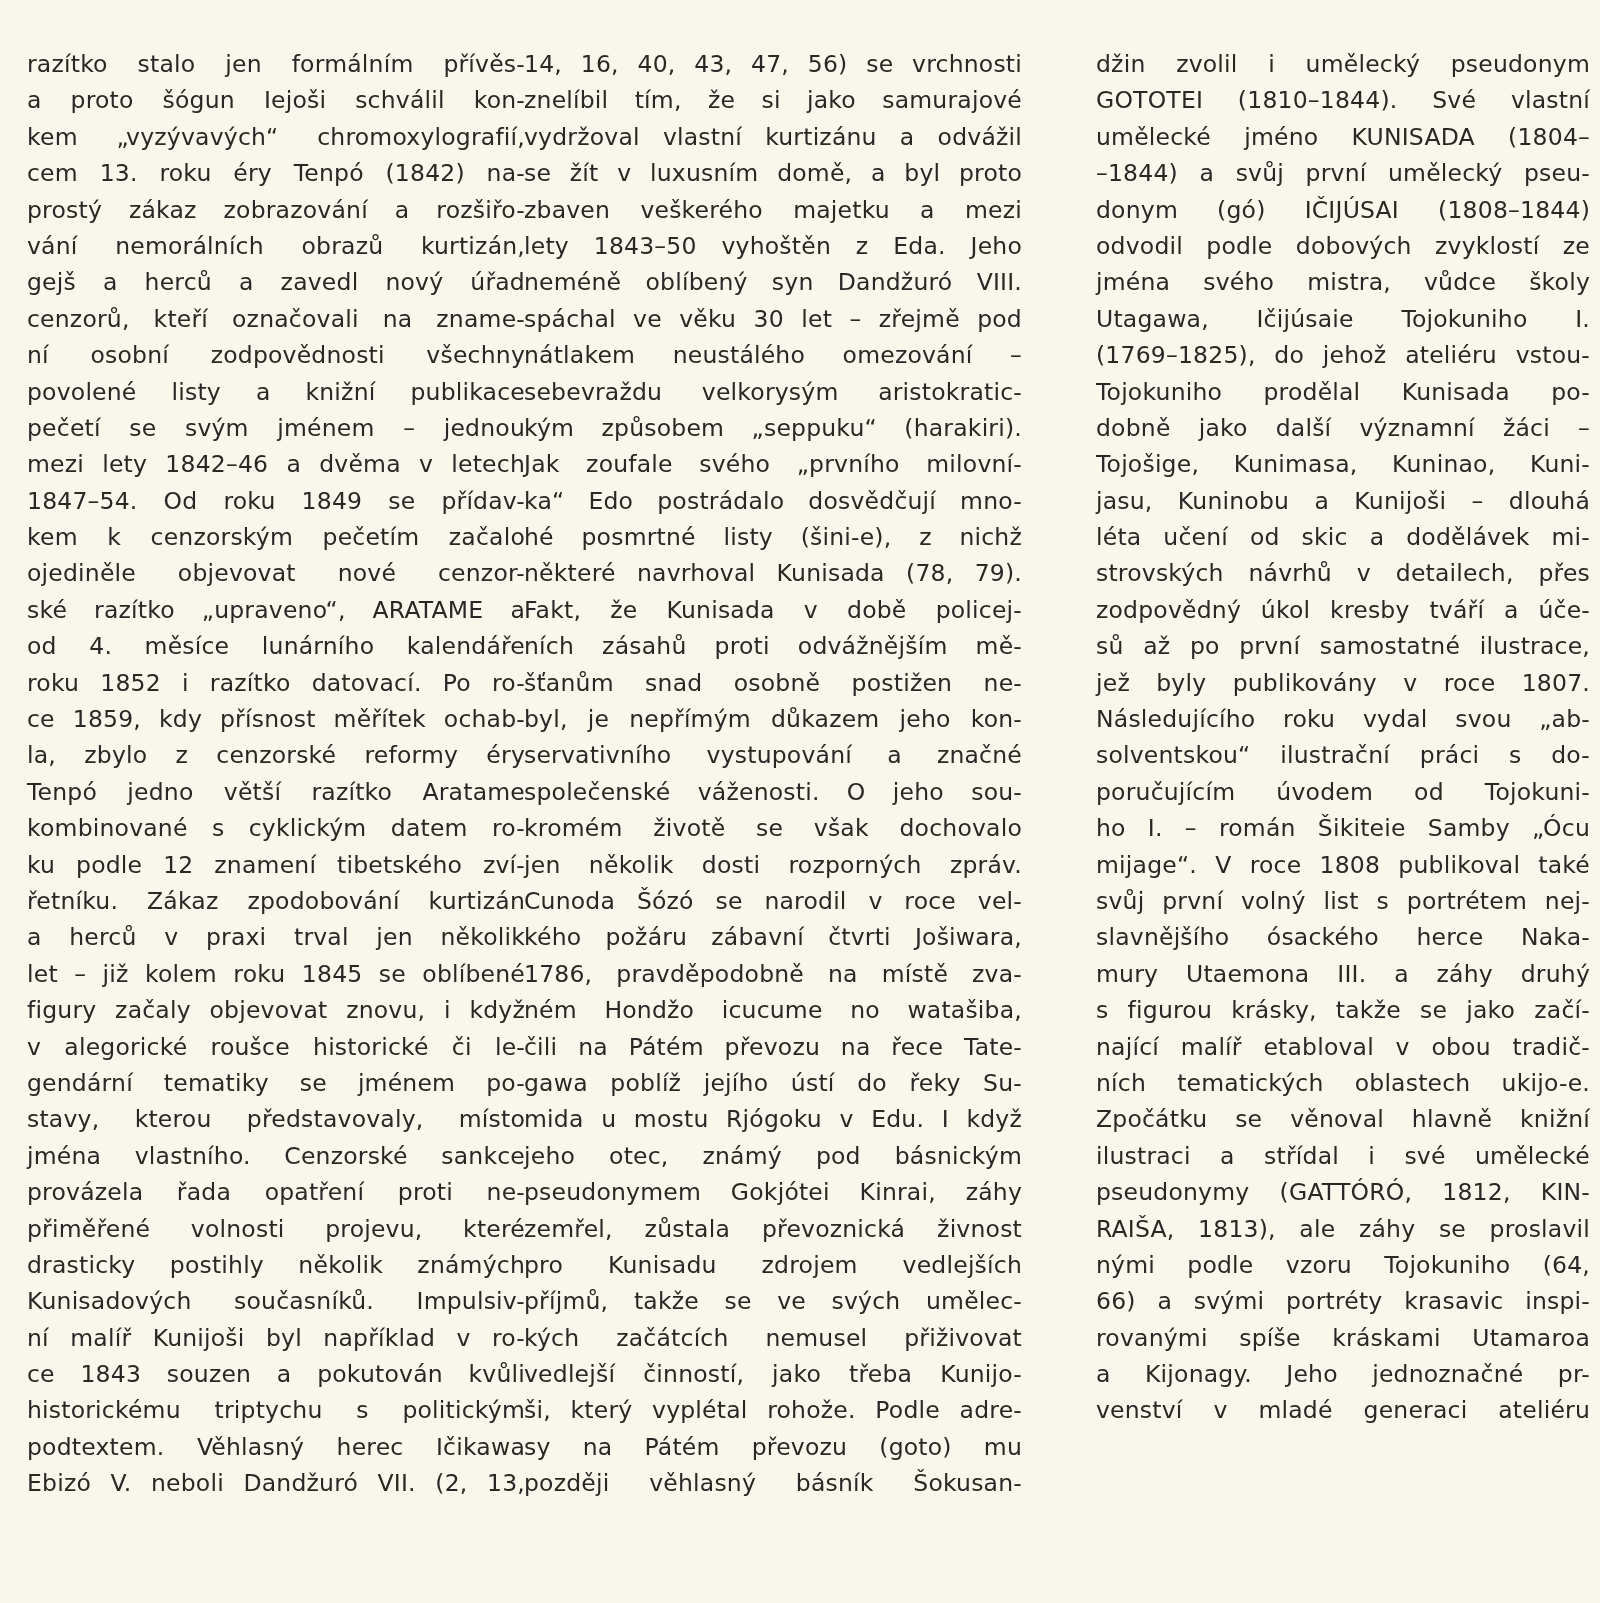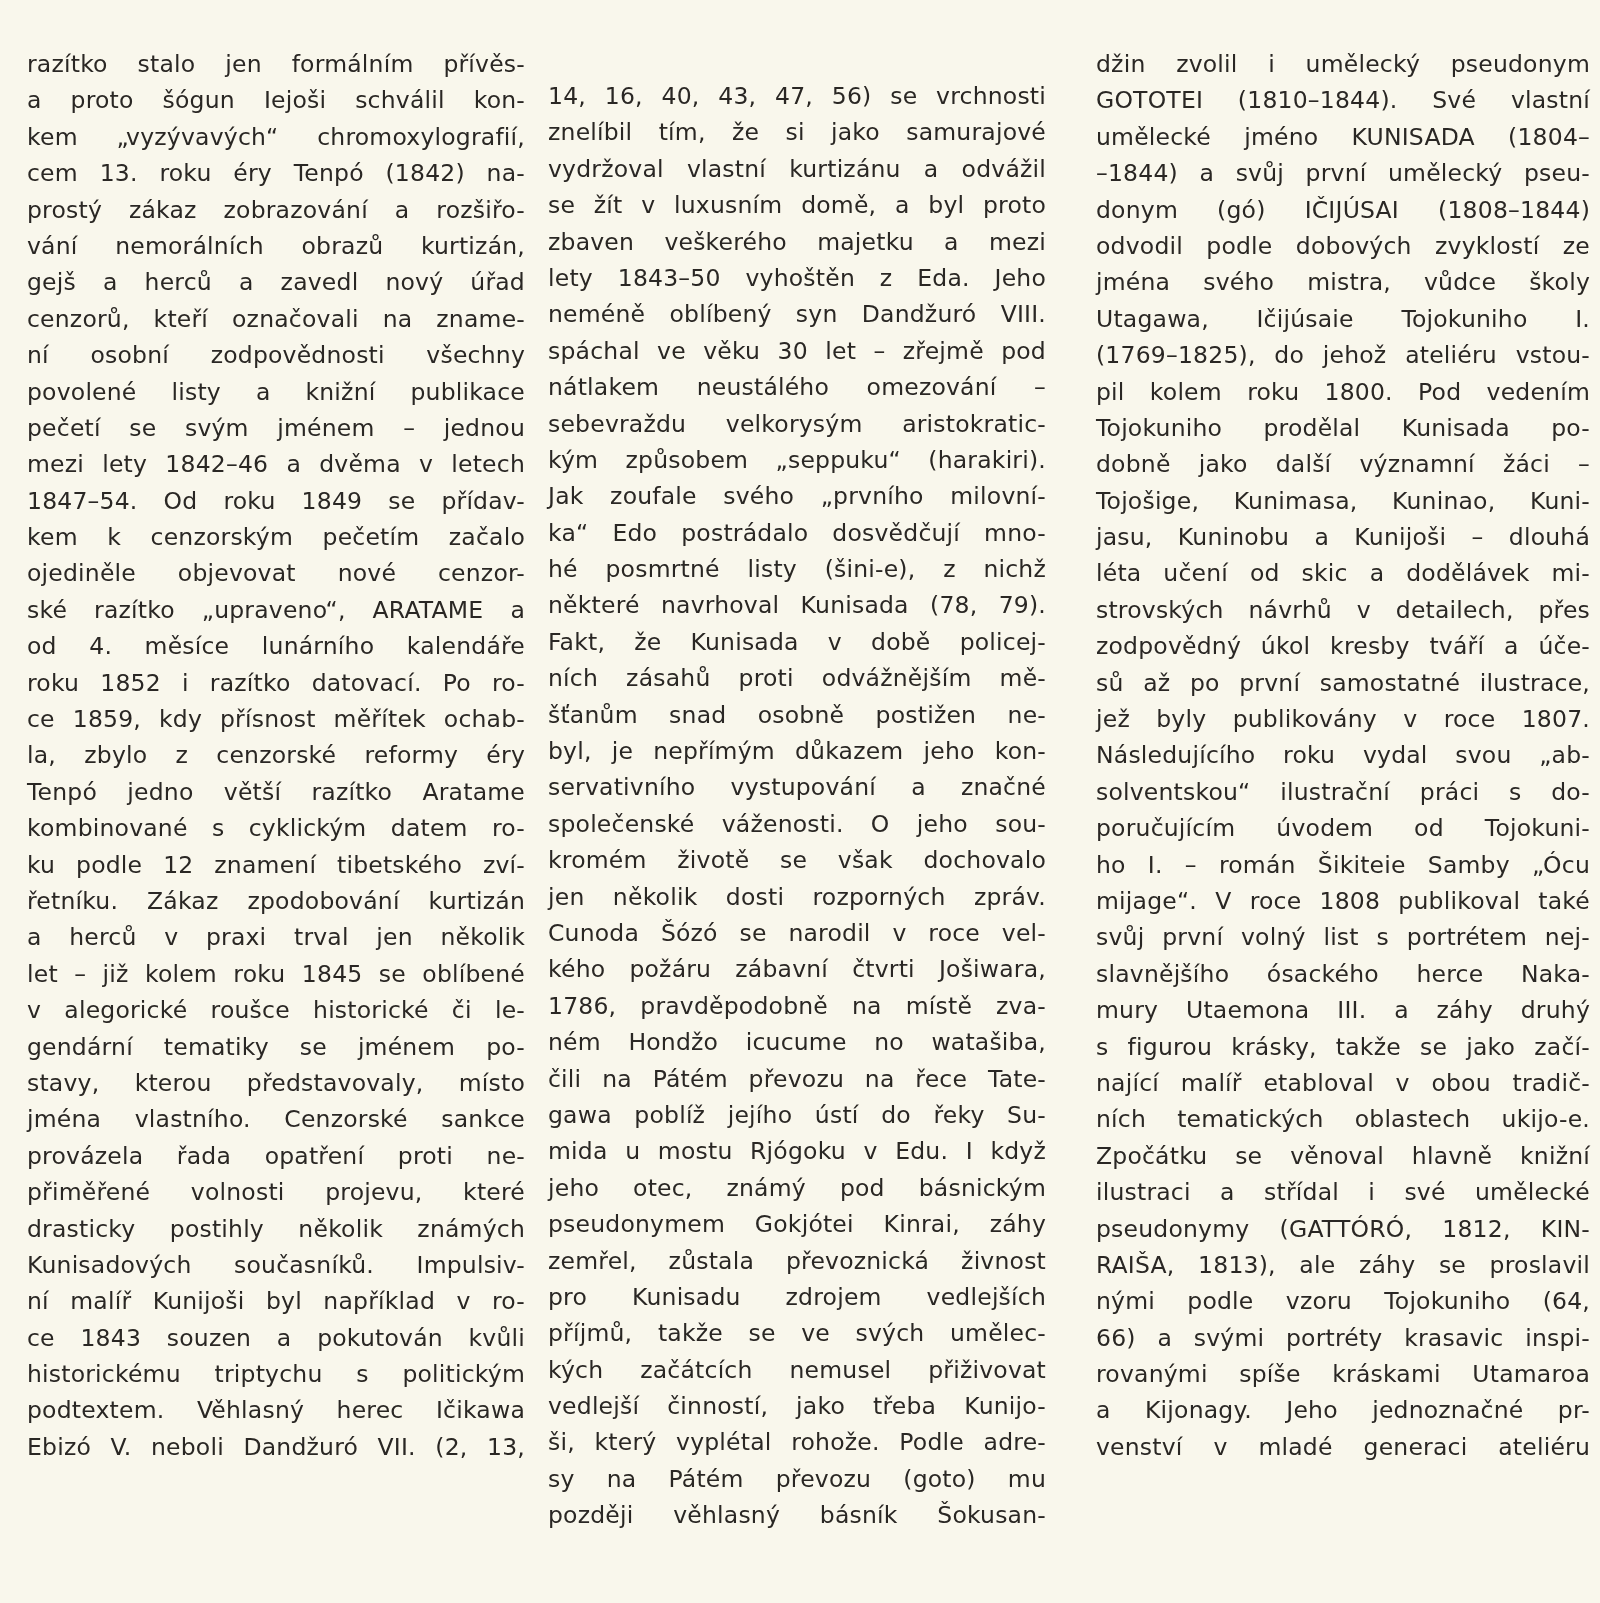--- a/index.html
+++ b/index.html
@@ -21,21 +21,21 @@
     left: 0;
     width: 1600px;
     height: 1540px;
   }
   .column {
     position: absolute;
     top: 0;
     width: 498px;
   }
   .col-1 { left: 27px; }
-  .col-2 { left: 548px; margin-top: 32px; }
+  .col-2 { left: 524px; }
   .col-3 { left: 1096px; width: 494px; }
   .line {
     display: block;
     height: 36.4px;
     line-height: 36.4px;
     font-size: 23.5px;
     letter-spacing: 0.2px;
     white-space: nowrap;
     text-align: justify;
     text-align-last: justify;
@@ -66,20 +66,21 @@
       <span class="line">od 4. měsíce lunárního kalendáře</span>
       <span class="line">roku 1852 i razítko datovací. Po ro-</span>
       <span class="line">ce 1859, kdy přísnost měřítek ochab-</span>
       <span class="line">la, zbylo z cenzorské reformy éry</span>
       <span class="line">Tenpó jedno větší razítko Aratame</span>
       <span class="line">kombinované s cyklickým datem ro-</span>
       <span class="line">ku podle 12 znamení tibetského zví-</span>
       <span class="line">řetníku. Zákaz zpodobování kurtizán</span>
       <span class="line">a herců v praxi trval jen několik</span>
       <span class="line">let – již kolem roku 1845 se oblíbené</span>
+      <span class="line">figury začaly objevovat znovu, i když</span>
       <span class="line">v alegorické roušce historické či le-</span>
       <span class="line">gendární tematiky se jménem po-</span>
       <span class="line">stavy, kterou představovaly, místo</span>
       <span class="line">jména vlastního. Cenzorské sankce</span>
       <span class="line">provázela řada opatření proti ne-</span>
       <span class="line">přiměřené volnosti projevu, které</span>
       <span class="line">drasticky postihly několik známých</span>
       <span class="line">Kunisadových současníků. Impulsiv-</span>
       <span class="line">ní malíř Kunijoši byl například v ro-</span>
       <span class="line">ce 1843 souzen a pokutován kvůli</span>
@@ -132,21 +133,20 @@
   <div class="column col-3">
       <span class="line">džin zvolil i umělecký pseudonym</span>
       <span class="line">GOTOTEI (1810–1844). Své vlastní</span>
       <span class="line">umělecké jméno KUNISADA (1804–</span>
       <span class="line">–1844) a svůj první umělecký pseu-</span>
       <span class="line">donym (gó) IČIJÚSAI (1808–1844)</span>
       <span class="line">odvodil podle dobových zvyklostí ze</span>
       <span class="line">jména svého mistra, vůdce školy</span>
       <span class="line">Utagawa, Ičijúsaie Tojokuniho I.</span>
       <span class="line">(1769–1825), do jehož ateliéru vstou-</span>
-      <span class="line">pil kolem roku 1800. Pod vedením</span>
       <span class="line">Tojokuniho prodělal Kunisada po-</span>
       <span class="line">dobně jako další významní žáci –</span>
       <span class="line">Tojošige, Kunimasa, Kuninao, Kuni-</span>
       <span class="line">jasu, Kuninobu a Kunijoši – dlouhá</span>
       <span class="line">léta učení od skic a dodělávek mi-</span>
       <span class="line">strovských návrhů v detailech, přes</span>
       <span class="line">zodpovědný úkol kresby tváří a úče-</span>
       <span class="line">sů až po první samostatné ilustrace,</span>
       <span class="line">jež byly publikovány v roce 1807.</span>
       <span class="line">Následujícího roku vydal svou „ab-</span>

